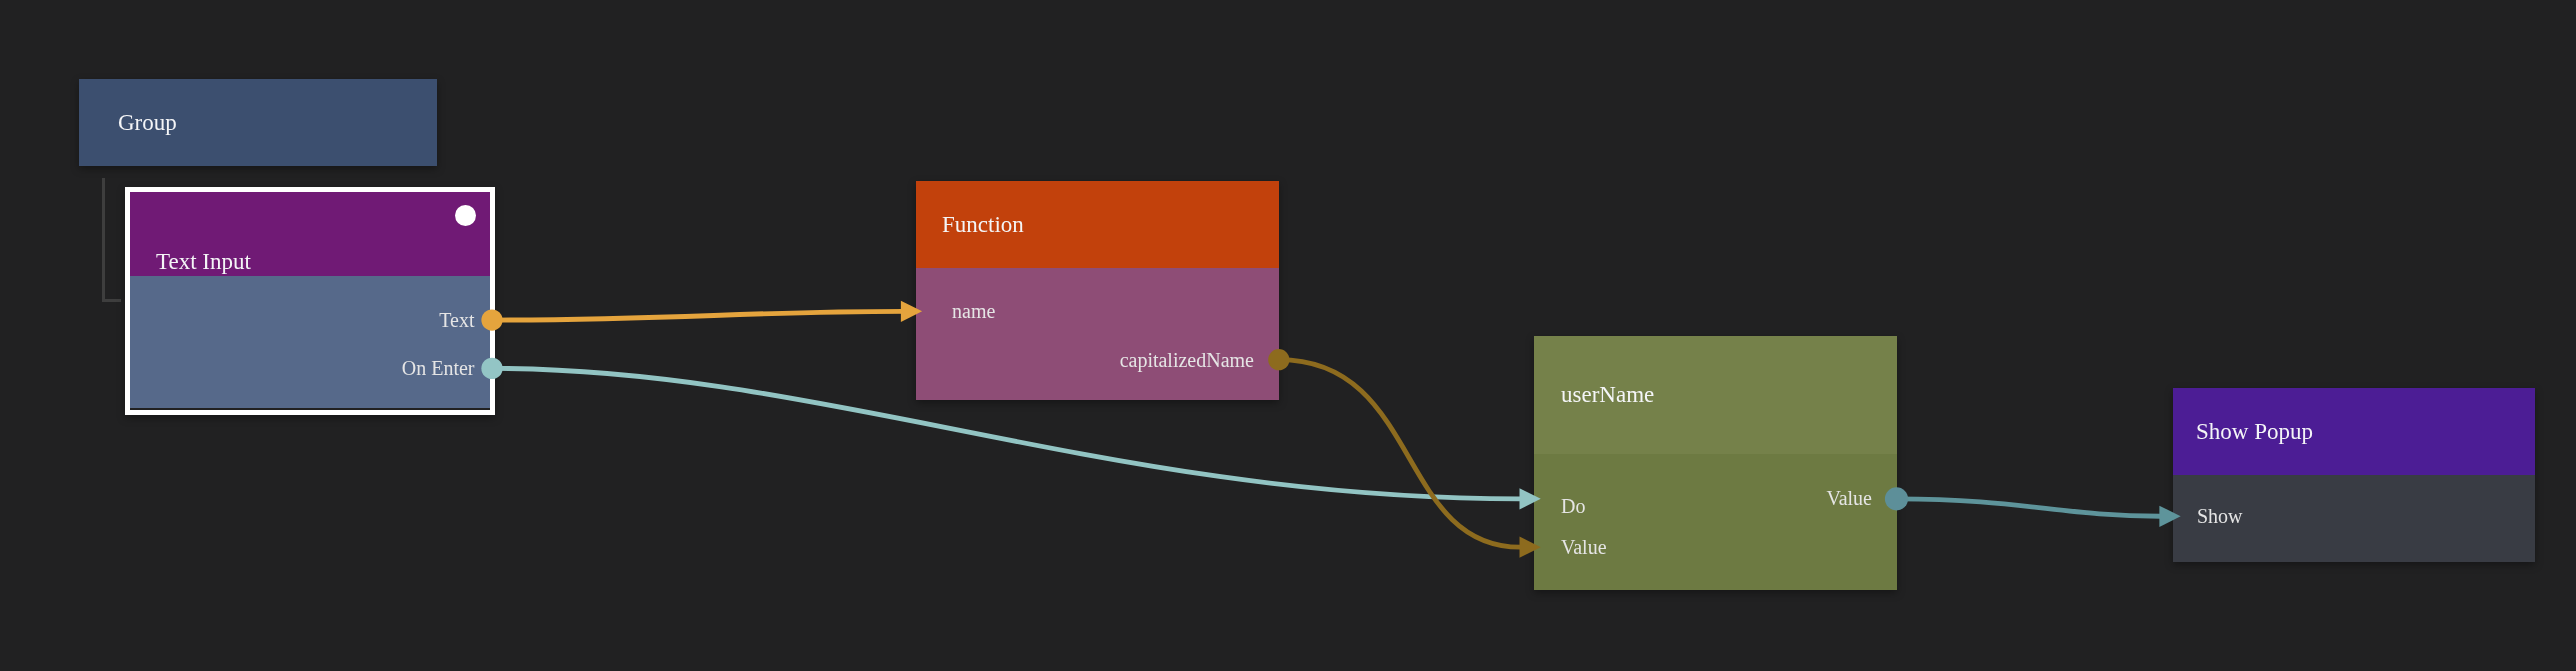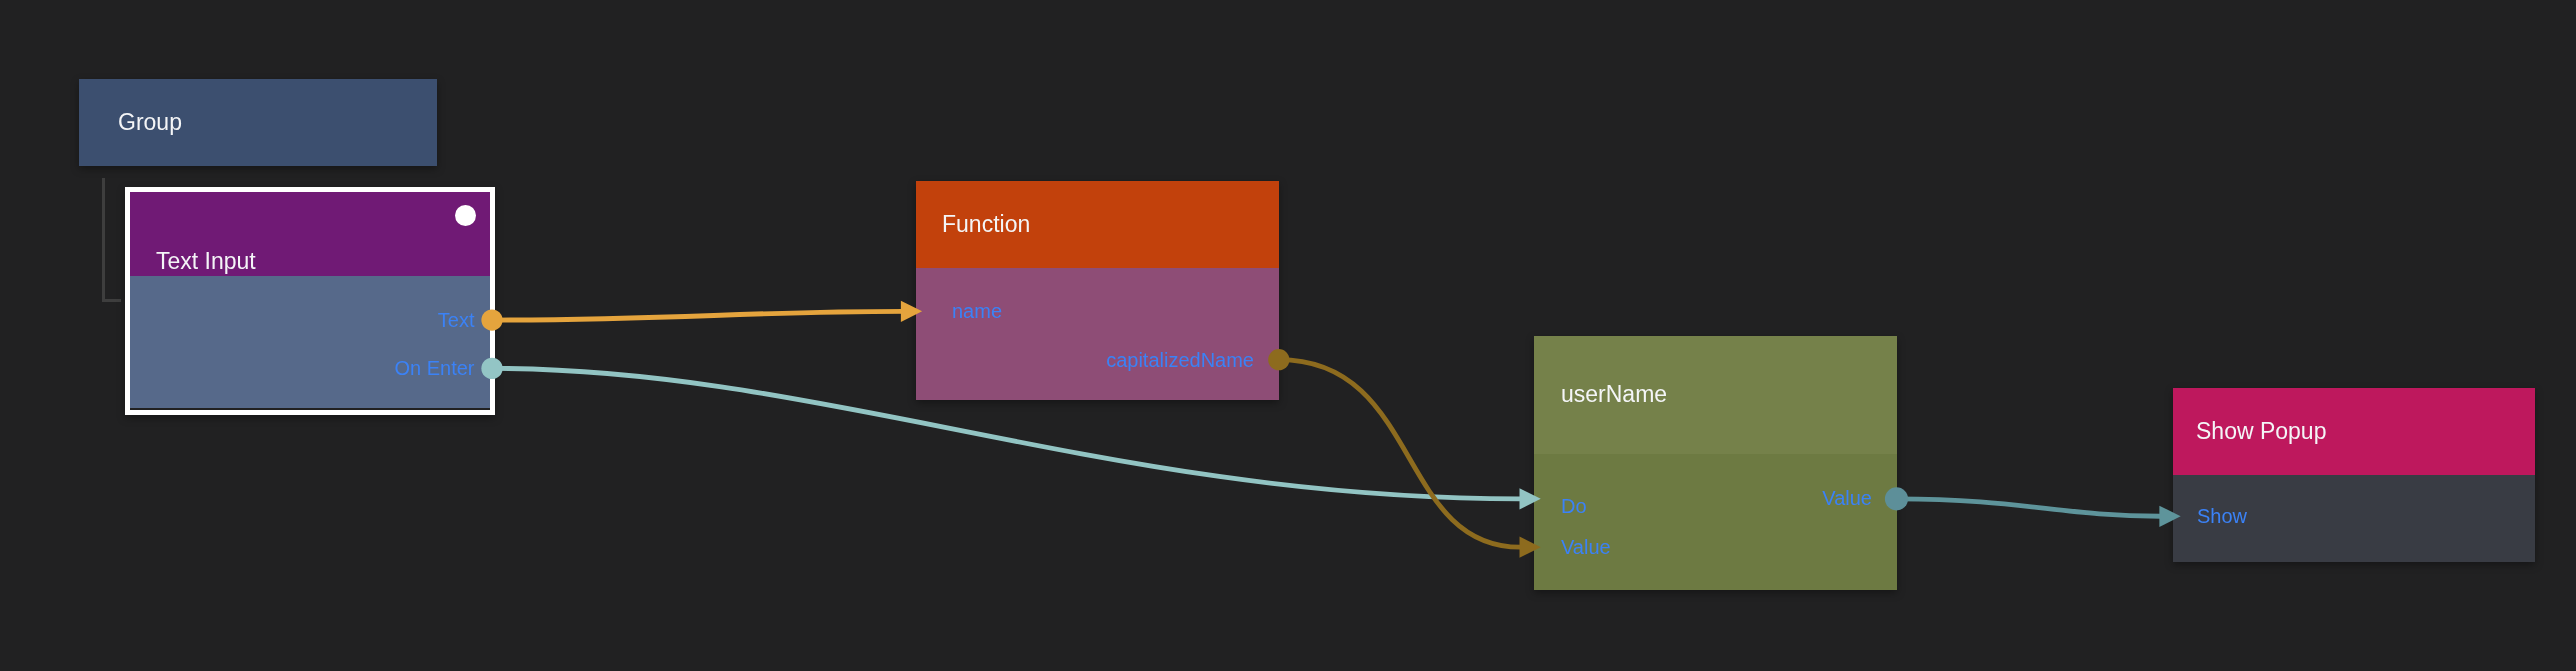--- a/index.html
+++ b/index.html
@@ -36,21 +36,21 @@
   }
   .node .subtitle {
     color: rgba(255,255,255,0.52);
     font-size: 20px;
     line-height: 1.3;
     white-space: nowrap;
   }
   .port {
     position: absolute;
     transform: translateY(-50%);
-    color: #3b82f6;
+    color: #e5e5e5;
     font-size: 20px;
     white-space: nowrap;
   }
   
   #node-group { left: 79px; top: 79px; width: 358px; height: 87px; }
   #node-group .header { height: 100%; padding-left: 39px; }
   
   #node-text-input { left: 125px; top: 187px; width: 370px; height: 228px; border: 5.8px solid #ffffff; }
   #node-text-input .header { height: 84px; padding-left: 26px; }
   #node-text-input .body { height: 132px; }
@@ -76,21 +76,21 @@
     left: 0; top: 0;
     width: 2576px; height: 672px;
     z-index: 2;
     pointer-events: none;
   }
   #wires path { fill: none; stroke-width: 5; stroke-linecap: round; }
 </style>
 </head>
 <body>
 
-<div id="canvas" style="background-color: rgb(33, 33, 34);">
+<div id="canvas" style="background-color: rgb(33, 33, 34); font-family: Liberation Serif, serif;">
 
   <div class="hier-line" style="left: 102px; top: 178px; width: 2.9px; height: 124px; background-color: rgb(62, 62, 62);"></div>
   <div class="hier-line" style="left: 102px; top: 299px; width: 19.3px; height: 2.9px; background-color: rgb(62, 62, 62);"></div>
 
   <div class="node" id="node-group" style="background-color: rgb(60, 79, 111);">
     <div class="header">
       <div class="title">Group</div>
     </div>
   </div>
 
@@ -117,21 +117,21 @@
     <div class="header" style="background-color: rgb(117, 129, 74);">
       <div class="title">userName</div>
     </div>
     <div class="body" style="background-color: rgb(109, 122, 66);"></div>
     <div class="port" style="top:162px; left:27px;margin-top:8px;">Do</div>
     <div class="port" style="top:211px; left:27px;">Value</div>
     <div class="port" style="top:162px; right:25px;">Value</div>
   </div>
 
   <div class="node" id="node-show-popup">
-    <div class="header" style="background-color: #be185d; justify-content: center;">
+    <div class="header" style="background-color: #4c1d95; justify-content: center;">
       <div class="title">Show Popup</div>
     </div>
     <div class="body" style="background-color: rgb(57, 60, 68);"></div>
     <div class="port" style="top:128px; left:24px;">Show</div>
   </div>
 
   <svg id="wires" viewBox="0 0 2665 695">
 
     <path d="M509,331 C700,331 770,322 935,322" stroke="#e5a43d"></path>
     <polygon points="932,311 954,322 932,333" fill="#e5a43d"></polygon>

